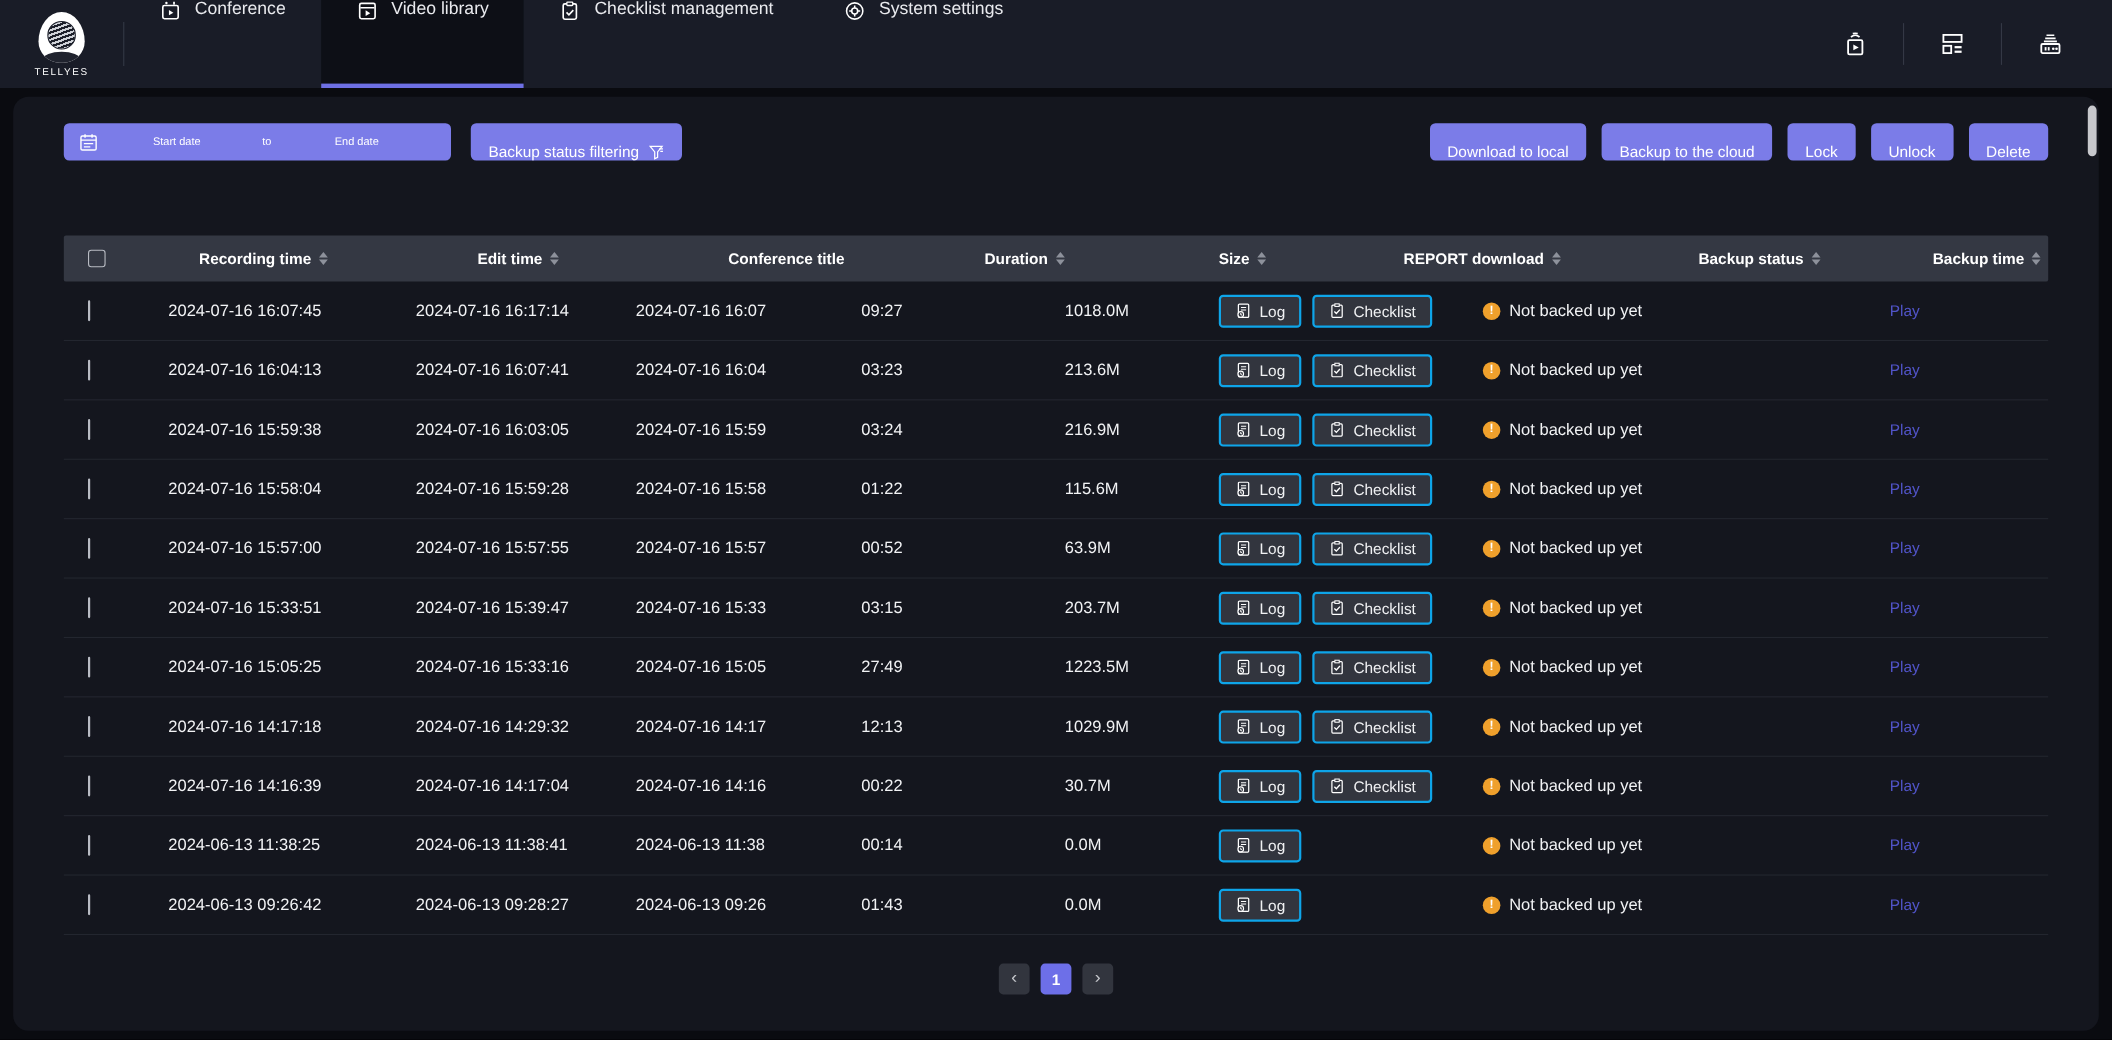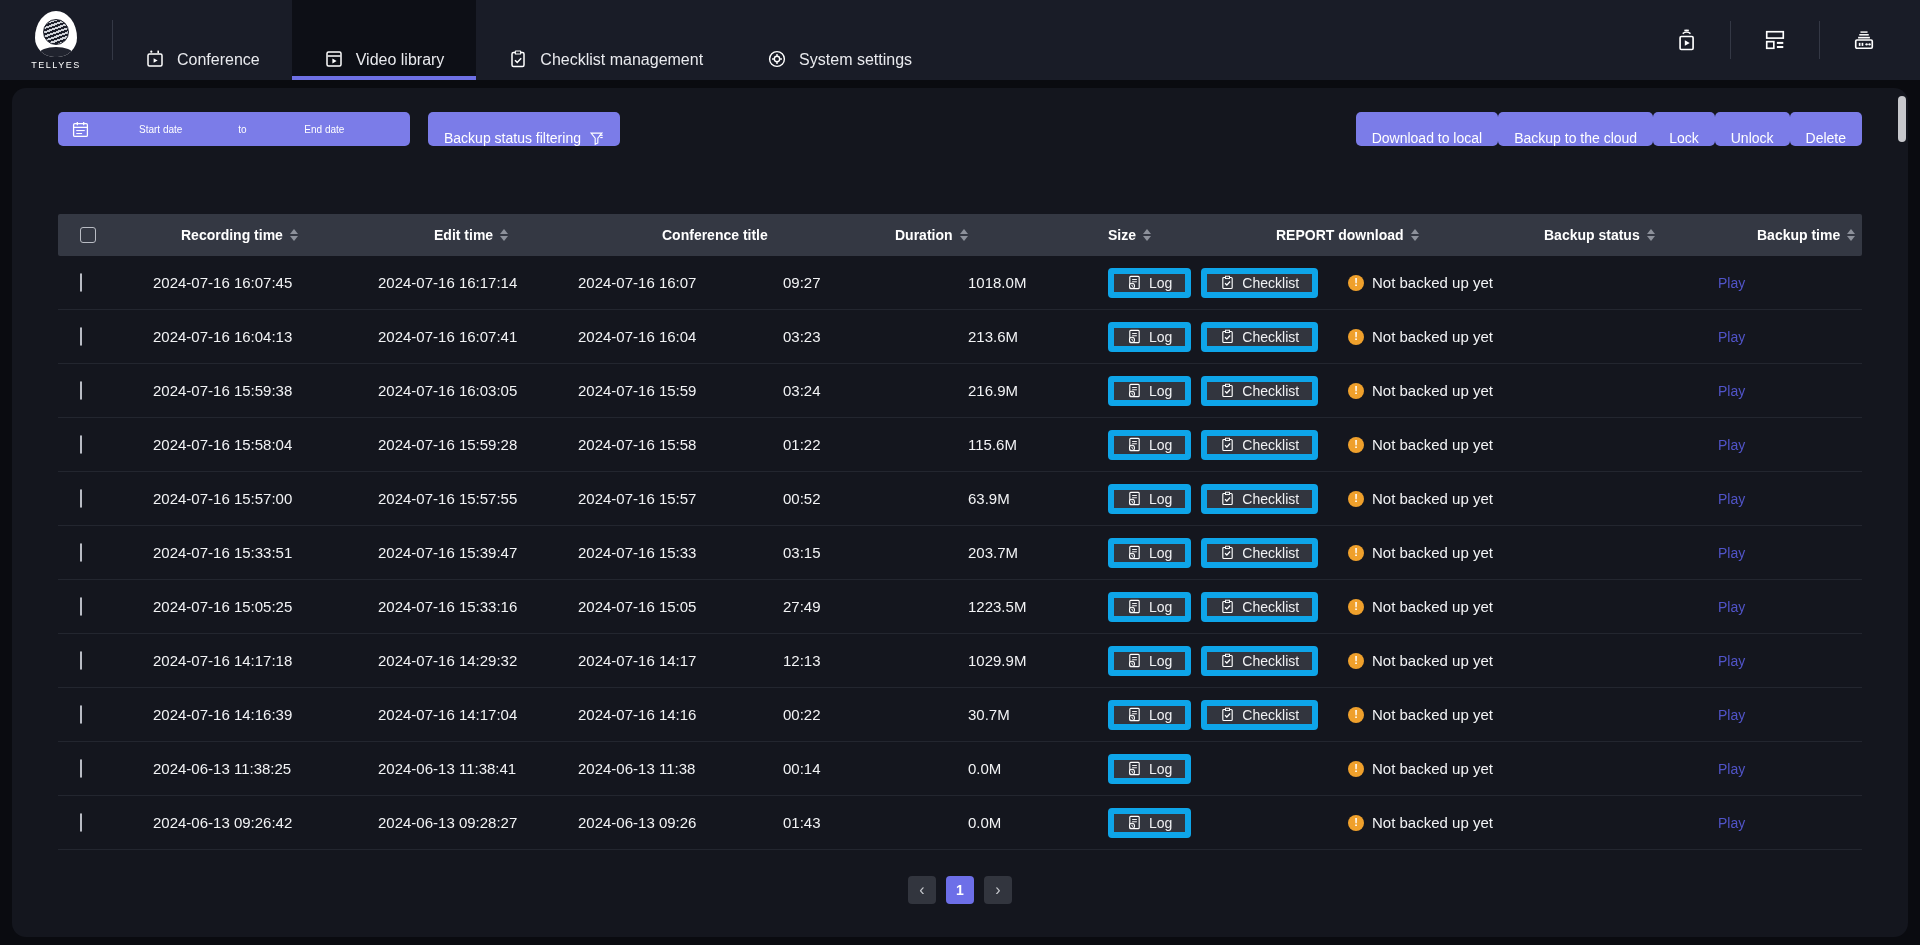--- a/index.html
+++ b/index.html
@@ -14,56 +14,56 @@
               border-radius:50% 50% 46% 46% / 58% 58% 42% 42%; overflow:hidden; }
   .logo-globe { position:absolute; left:50%; top:46%; transform:translate(-50%,-50%);
                 width:26px; height:26px; border-radius:50%; background:
                 repeating-linear-gradient(-20deg,#1c1f2a 0 2px,#cfd2d8 2px 4px); border:1px solid #1c1f2a;}
   .logo-base { position:absolute; left:50%; bottom:-4px; transform:translateX(-50%);
                width:34px; height:14px; border-radius:50%; background:#20232e; }
   .logo-text { margin-top:3px; color:#fff; font-size:9px; letter-spacing:1.5px; }
   .v-div { width:1px; background:#343845; margin:20px 0; }
   .app-title { display:flex; align-items:center; padding:0 28px 0 26px; color:#fff; font-size:18px; font-weight:600; }
   .tabs { display:flex; align-items:stretch; }
-  .tab { position:relative; display:flex; align-items:flex-end; gap:12px; padding:11px 32px; color:#e9eaee; font-size:16px; cursor:pointer; }
+  .tab { position:relative; display:flex; align-items:flex-start; gap:12px; padding:0 32px; color:#e9eaee; font-size:16px; cursor:pointer; }
   .tab.active { background:#0d0f16; }
   .tab.active::after { content:""; position:absolute; left:0; right:0; bottom:0; height:4px; background:#6e70e4; }
   .tab .ticon { display:flex; }
   .spacer { flex:1; }
   .header-actions { display:flex; align-items:center; padding-right:26px; }
   .h-act { display:flex; align-items:center; justify-content:center; width:60px; cursor:pointer; }
   .h-sep { width:1px; height:38px; background:#343845; margin:0 14px; }
 
   
   .panel { position:absolute; left:12px; right:12px; top:88px; bottom:8px; background:#14161e; border-radius:14px; }
   .toolbar { display:flex; align-items:center; padding:24px 46px 0 46px; }
   .date-range { display:flex; align-items:center; width:352px; height:34px; background:#7b7ce8; border-radius:5px;
                 color:#fff; font-size:10px; padding:0 14px; cursor:pointer; }
   .date-range .dr-start, .date-range .dr-end { flex:1; text-align:center; }
   .date-range .dr-to { padding:0 6px; }
   .purple-btn { display:inline-flex; align-items:flex-end; justify-content:center; gap:8px; height:34px; background:#7b7ce8;
                 border:none; border-radius:5px; color:#fff; font-size:14px; padding:0 16px;
                 font-family:"Liberation Sans", sans-serif; cursor:pointer; }
   .filter-btn { margin-left:18px; }
-  .toolbar-right { display:flex; margin-left:auto; }
+  .toolbar-right { display:flex; gap:14px; margin-left:auto; }
 
   
   .table { margin:68px 46px 0 46px; }
   .grid-row { display:grid; grid-template-columns:95px 225px 200px 205px 185px 140px 240px 185px 185px 1fr; align-items:center; }
   .thead { background:#343843; height:42px; border-radius:2px; color:#fff; font-size:14px; font-weight:700;gap:28px; }
   .th { display:flex; align-items:center; }
   .sort { display:inline-flex; flex-direction:column; gap:2px; margin-left:7px; }
   .sort i { width:0; height:0; border-left:4px solid transparent; border-right:4px solid transparent; }
   .sort .up { border-bottom:5px solid #8d919b; }
   .sort .down { border-top:5px solid #8d919b; }
   .trow { height:54px; border-bottom:1px solid #23262f; color:#f2f3f5; font-size:15px; }
   .checkbox { width:16px; height:16px; border:1px solid #b9bcc4; border-radius:3px; margin-left:22px; cursor:pointer; background:transparent; }
   .btn-group { display:flex; gap:10px; }
   .dark-btn { display:inline-flex; align-items:center; gap:7px; height:30px; padding:0 13px; background:#32353e;
-              border:6px solid #0ea5e9; border-radius:4px; color:#f0f1f3; font-size:14px;
+              border:2px solid #0ea5e9; border-radius:4px; color:#f0f1f3; font-size:14px;
               font-family:"Liberation Sans", sans-serif; cursor:pointer; }
   .status-cell { display:flex; align-items:center; gap:8px; }
   .warn { display:inline-flex; align-items:center; justify-content:center; width:16px; height:16px; border-radius:50%;
           background:#efa02c; color:#fff; font-size:11px; font-weight:700; line-height:1; }
   .play-link { color:#5154c8; cursor:pointer; text-decoration:none; font-size:14px; }
 
   
   .pagination { display:flex; justify-content:center; gap:10px; margin-top:26px; }
   .page-btn { display:flex; align-items:center; justify-content:center; width:28px; height:28px; border-radius:4px;
               background:#32353e; color:#c6c8cd; font-size:16px; cursor:pointer; user-select:none; }

